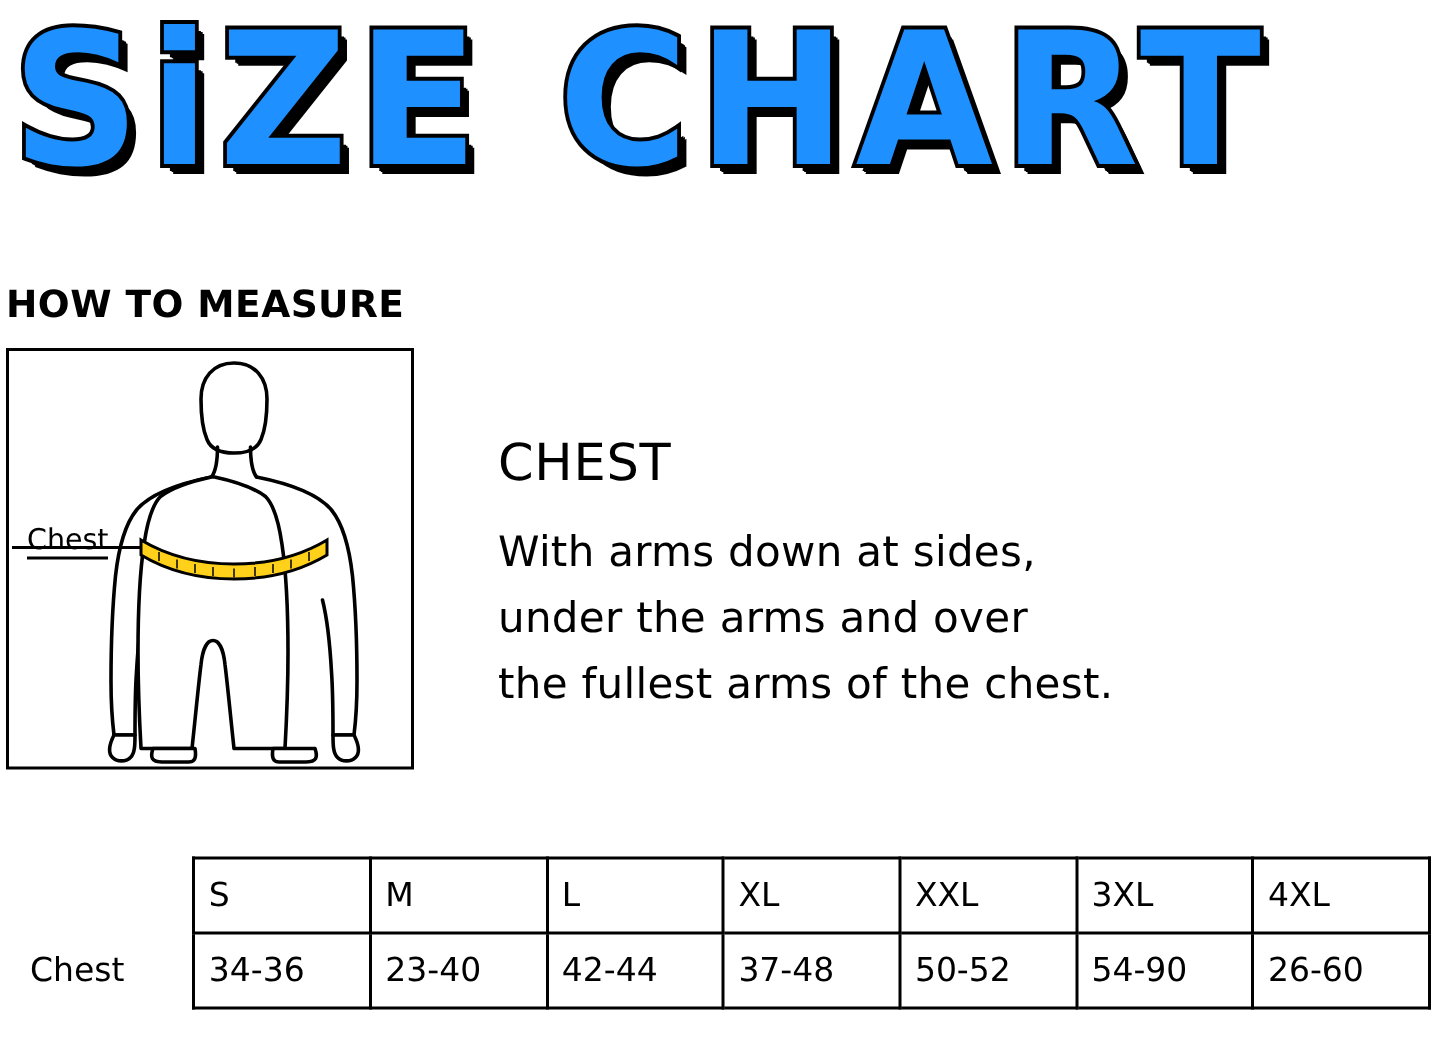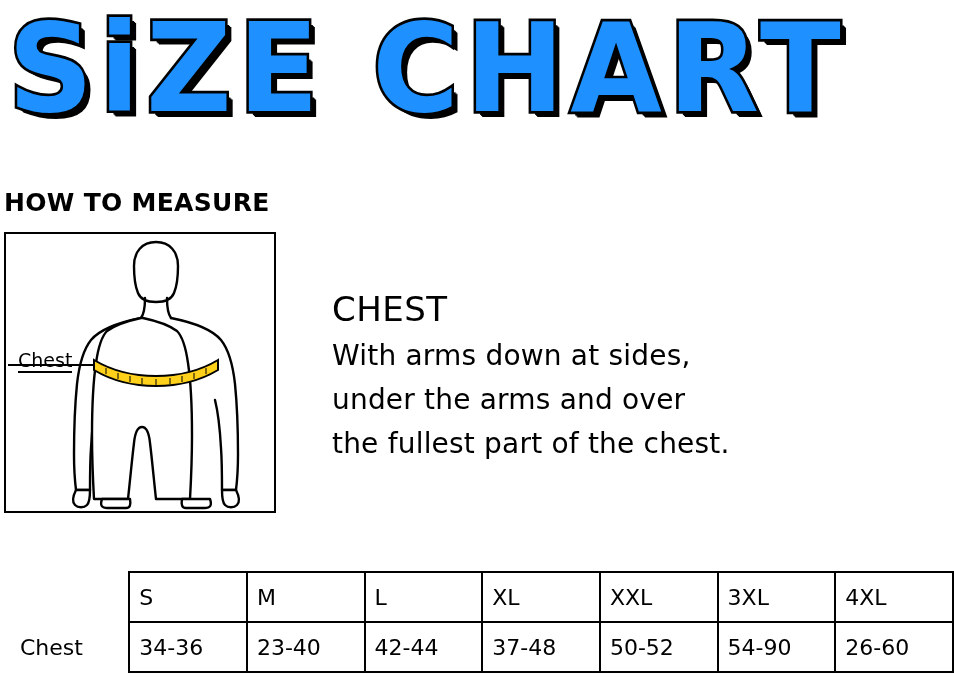--- a/index.html
+++ b/index.html
@@ -95,21 +95,21 @@
     font-family: "DejaVu Sans", sans-serif;
     font-size: 34px;
     line-height: 42px;
     letter-spacing: 0.5px;
   }
   .desc-body {
     font-family: "DejaVu Sans", sans-serif;
     font-size: 28px;
     line-height: 44px;
     letter-spacing: 0.2px;
-    margin-top: 4px;
+    margin-top: 16px;
   }
   .desc-body div { white-space: nowrap; }
 
   
   .size-table {
     position: absolute;
     left: 4px;
     top: 571px;
     border-collapse: collapse;
     table-layout: fixed;
@@ -188,21 +188,21 @@
     <line x1="2" y1="131" x2="88" y2="131" stroke="#000000" stroke-width="2"></line>
   </svg>
 </div>
 <div class="chest-label">Chest</div>
 
 <div class="desc">
   <div class="desc-title">CHEST</div>
   <div class="desc-body">
     <div>With arms down at sides,</div>
     <div>under the arms and over</div>
-    <div>the fullest part of the chest.</div>
+    <div>the fullest arms of the chest.</div>
   </div>
 </div>
 
 <table class="size-table">
   <tbody>
       <tr>
     <td class="corner-cell"></td>
     <td class="col">S</td>
     <td class="col">M</td>
     <td class="col">L</td>

